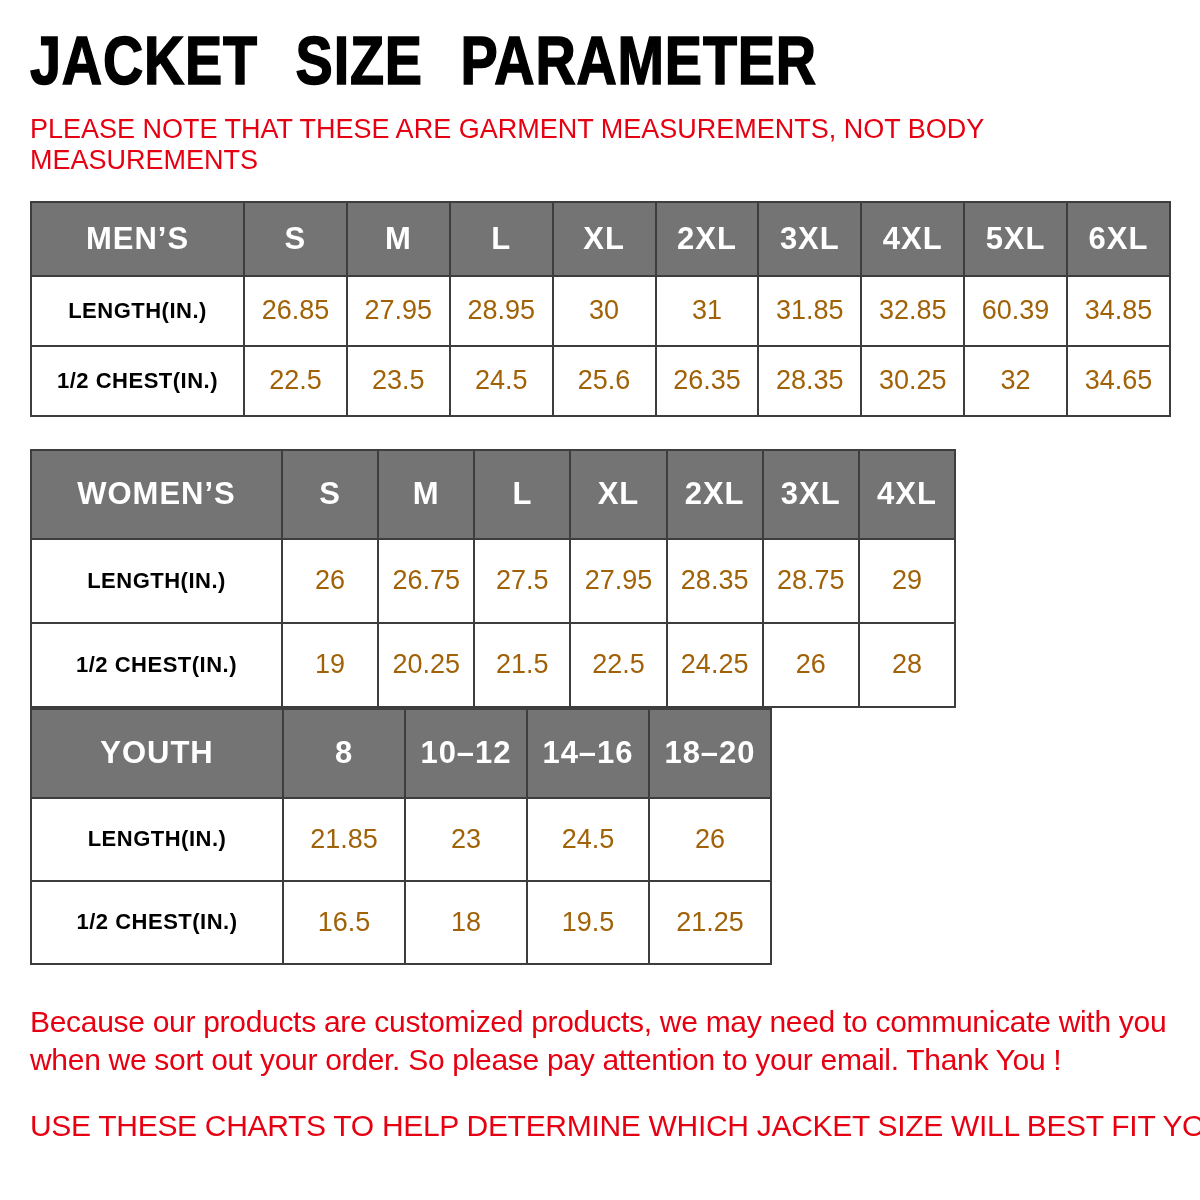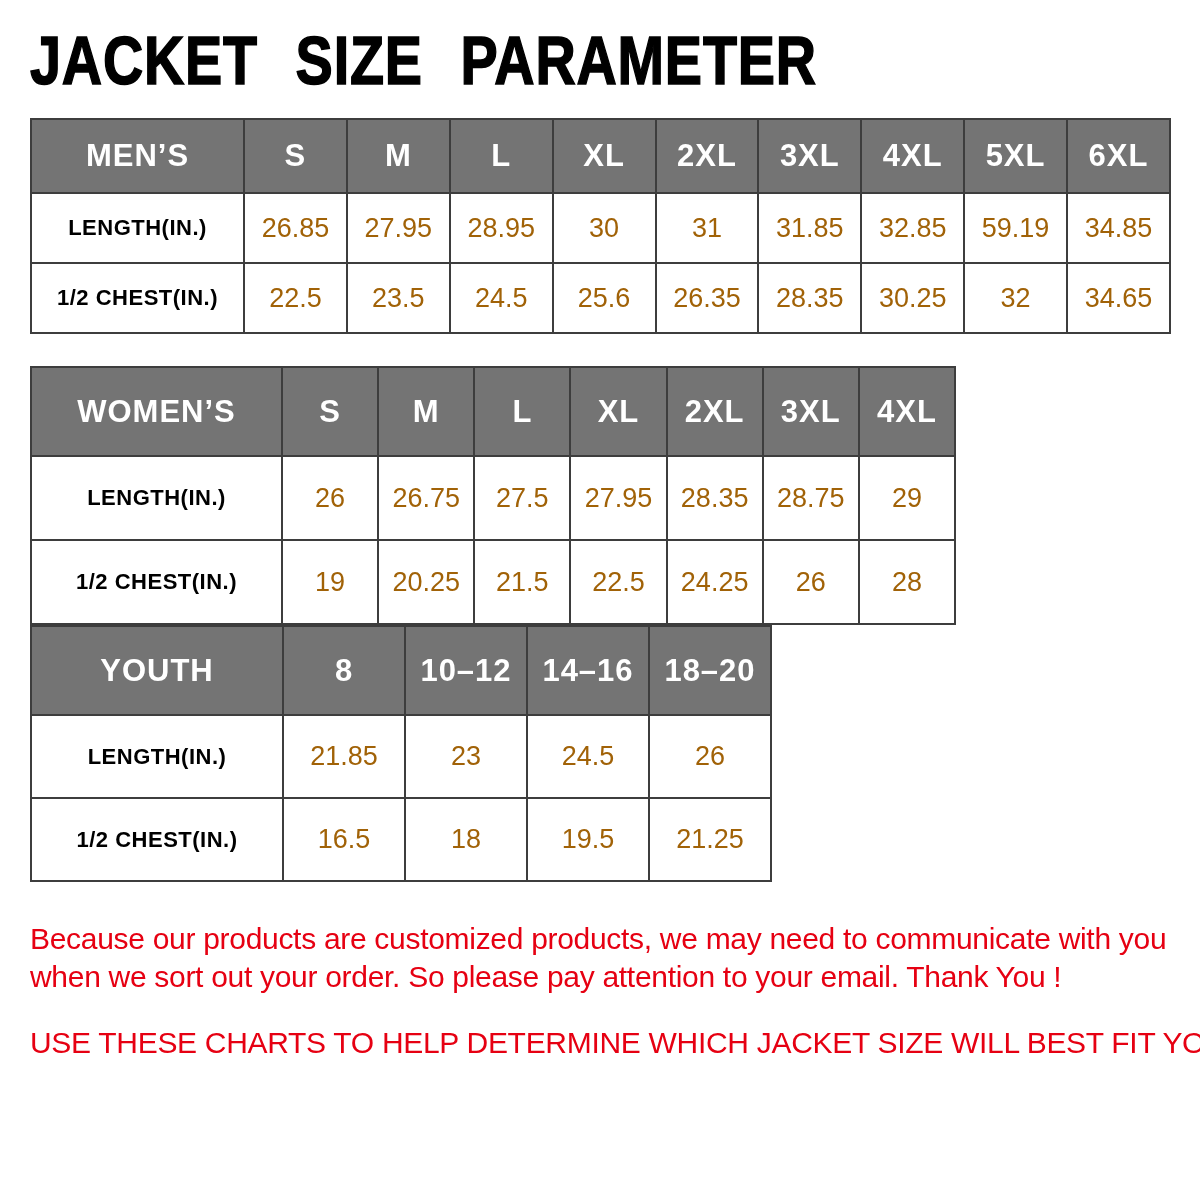--- a/index.html
+++ b/index.html
@@ -104,20 +104,24 @@
     white-space: nowrap;
   }
 </style>
 </head>
 <body>
 
 <div class="page">
 
   <div class="title">JACKET SIZE PARAMETER</div>
 
+  <div class="note">
+    <div>PLEASE NOTE THAT THESE ARE GARMENT MEASUREMENTS, NOT BODY</div>
+    <div>MEASUREMENTS</div>
+  </div>
 
   <table class="size-table tbl-mens">
       <colgroup>
         <col class="col-label">
         <col>
         <col>
         <col>
         <col>
         <col>
         <col>
@@ -142,21 +146,21 @@
       <tbody>
         <tr>
           <td class="row-label">LENGTH(IN.)</td>
           <td class="value">26.85</td>
           <td class="value">27.95</td>
           <td class="value">28.95</td>
           <td class="value">30</td>
           <td class="value">31</td>
           <td class="value">31.85</td>
           <td class="value">32.85</td>
-          <td class="value">59.19</td>
+          <td class="value">60.39</td>
           <td class="value">34.85</td>
         </tr>
         <tr>
           <td class="row-label">1/2 CHEST(IN.)</td>
           <td class="value">22.5</td>
           <td class="value">23.5</td>
           <td class="value">24.5</td>
           <td class="value">25.6</td>
           <td class="value">26.35</td>
           <td class="value">28.35</td>

